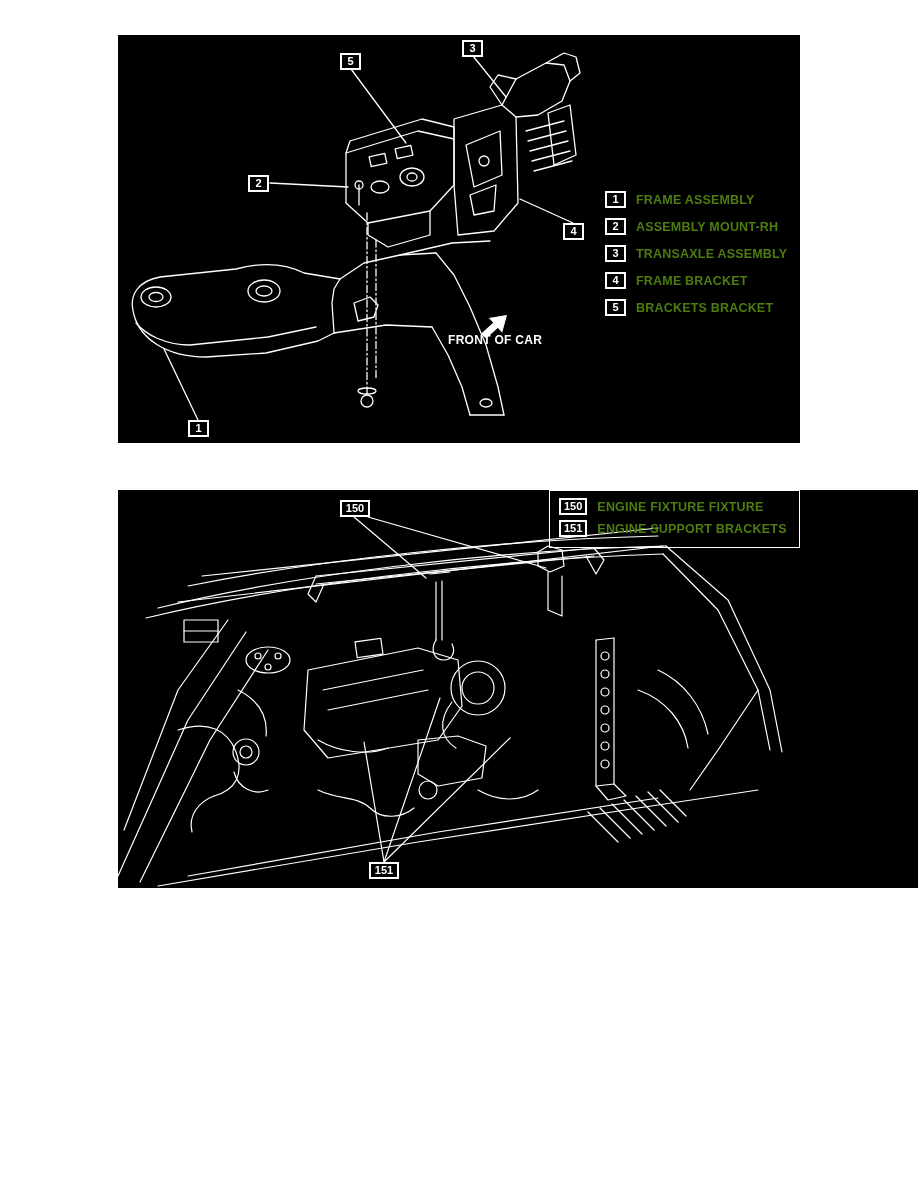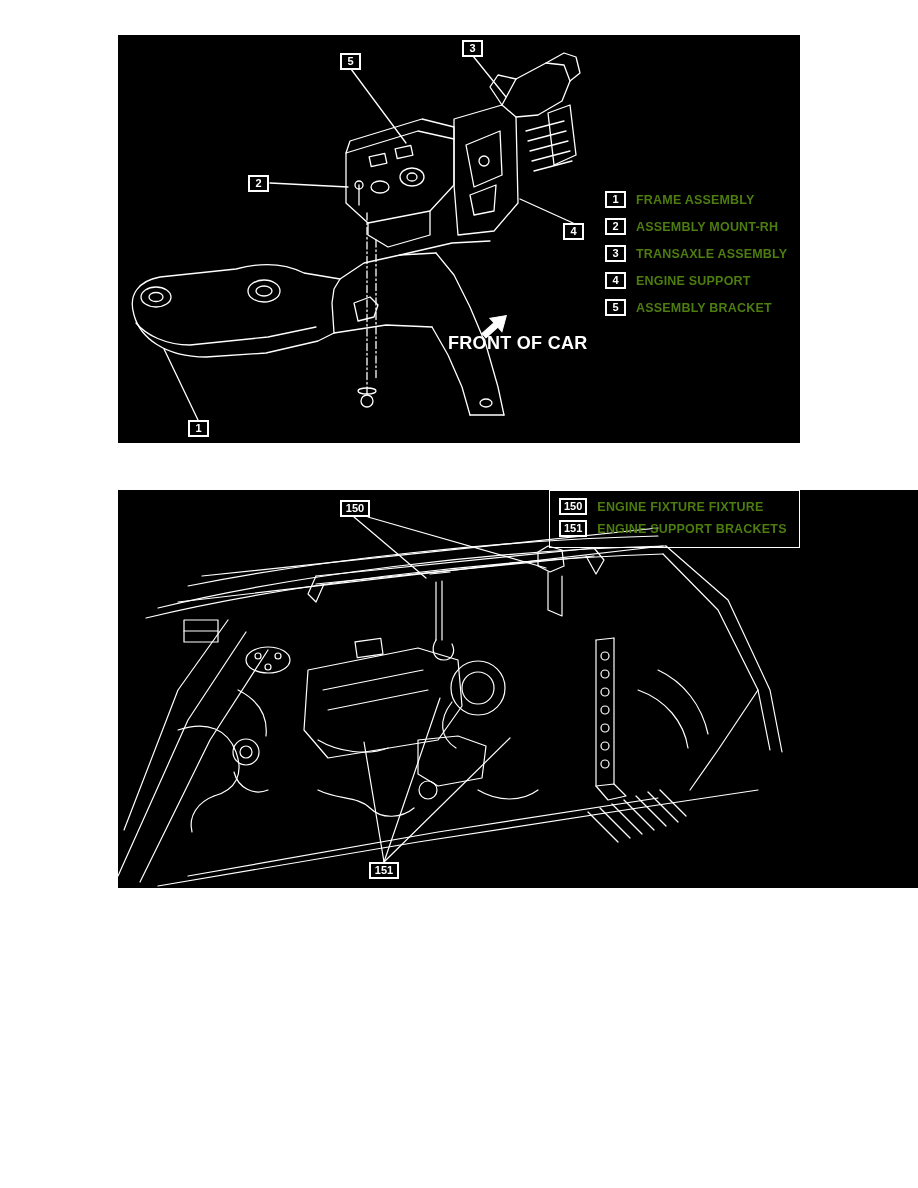--- a/index.html
+++ b/index.html
@@ -61,21 +61,21 @@
     border: 1px solid #ffffff;
     padding: 7px 9px;
   }
   .legend-box-bottom .legend-row { margin-bottom: 5px; }
 
   .front-label {
     position: absolute;
     left: 330px; top: 298px;
     color: #ffffff;
     font-weight: bold;
-    font-size: 18px;
+    font-size: 12px;
     letter-spacing: 0.3px;
   }
 </style>
 </head>
 <body>
 
 <div class="page">
 
   <div class="panel panel-top">
 
@@ -157,25 +157,25 @@
       <div class="legend-row">
         <span class="legend-num">2</span>
         <span class="legend-label">ASSEMBLY MOUNT-RH</span>
       </div>
       <div class="legend-row">
         <span class="legend-num">3</span>
         <span class="legend-label">TRANSAXLE ASSEMBLY</span>
       </div>
       <div class="legend-row">
         <span class="legend-num">4</span>
-        <span class="legend-label">ENGINE SUPPORT</span>
+        <span class="legend-label">FRAME BRACKET</span>
       </div>
       <div class="legend-row">
         <span class="legend-num">5</span>
-        <span class="legend-label">ASSEMBLY BRACKET</span>
+        <span class="legend-label">BRACKETS BRACKET</span>
       </div>
     </div>
 
     <div class="front-label">FRONT OF CAR</div>
   </div>
 
   <div class="panel panel-bottom">
 
     <svg class="art" width="682" height="398" viewBox="0 0 682 398">
       <g stroke="#ffffff" fill="none" stroke-width="1.2" stroke-linejoin="round" stroke-linecap="round">

